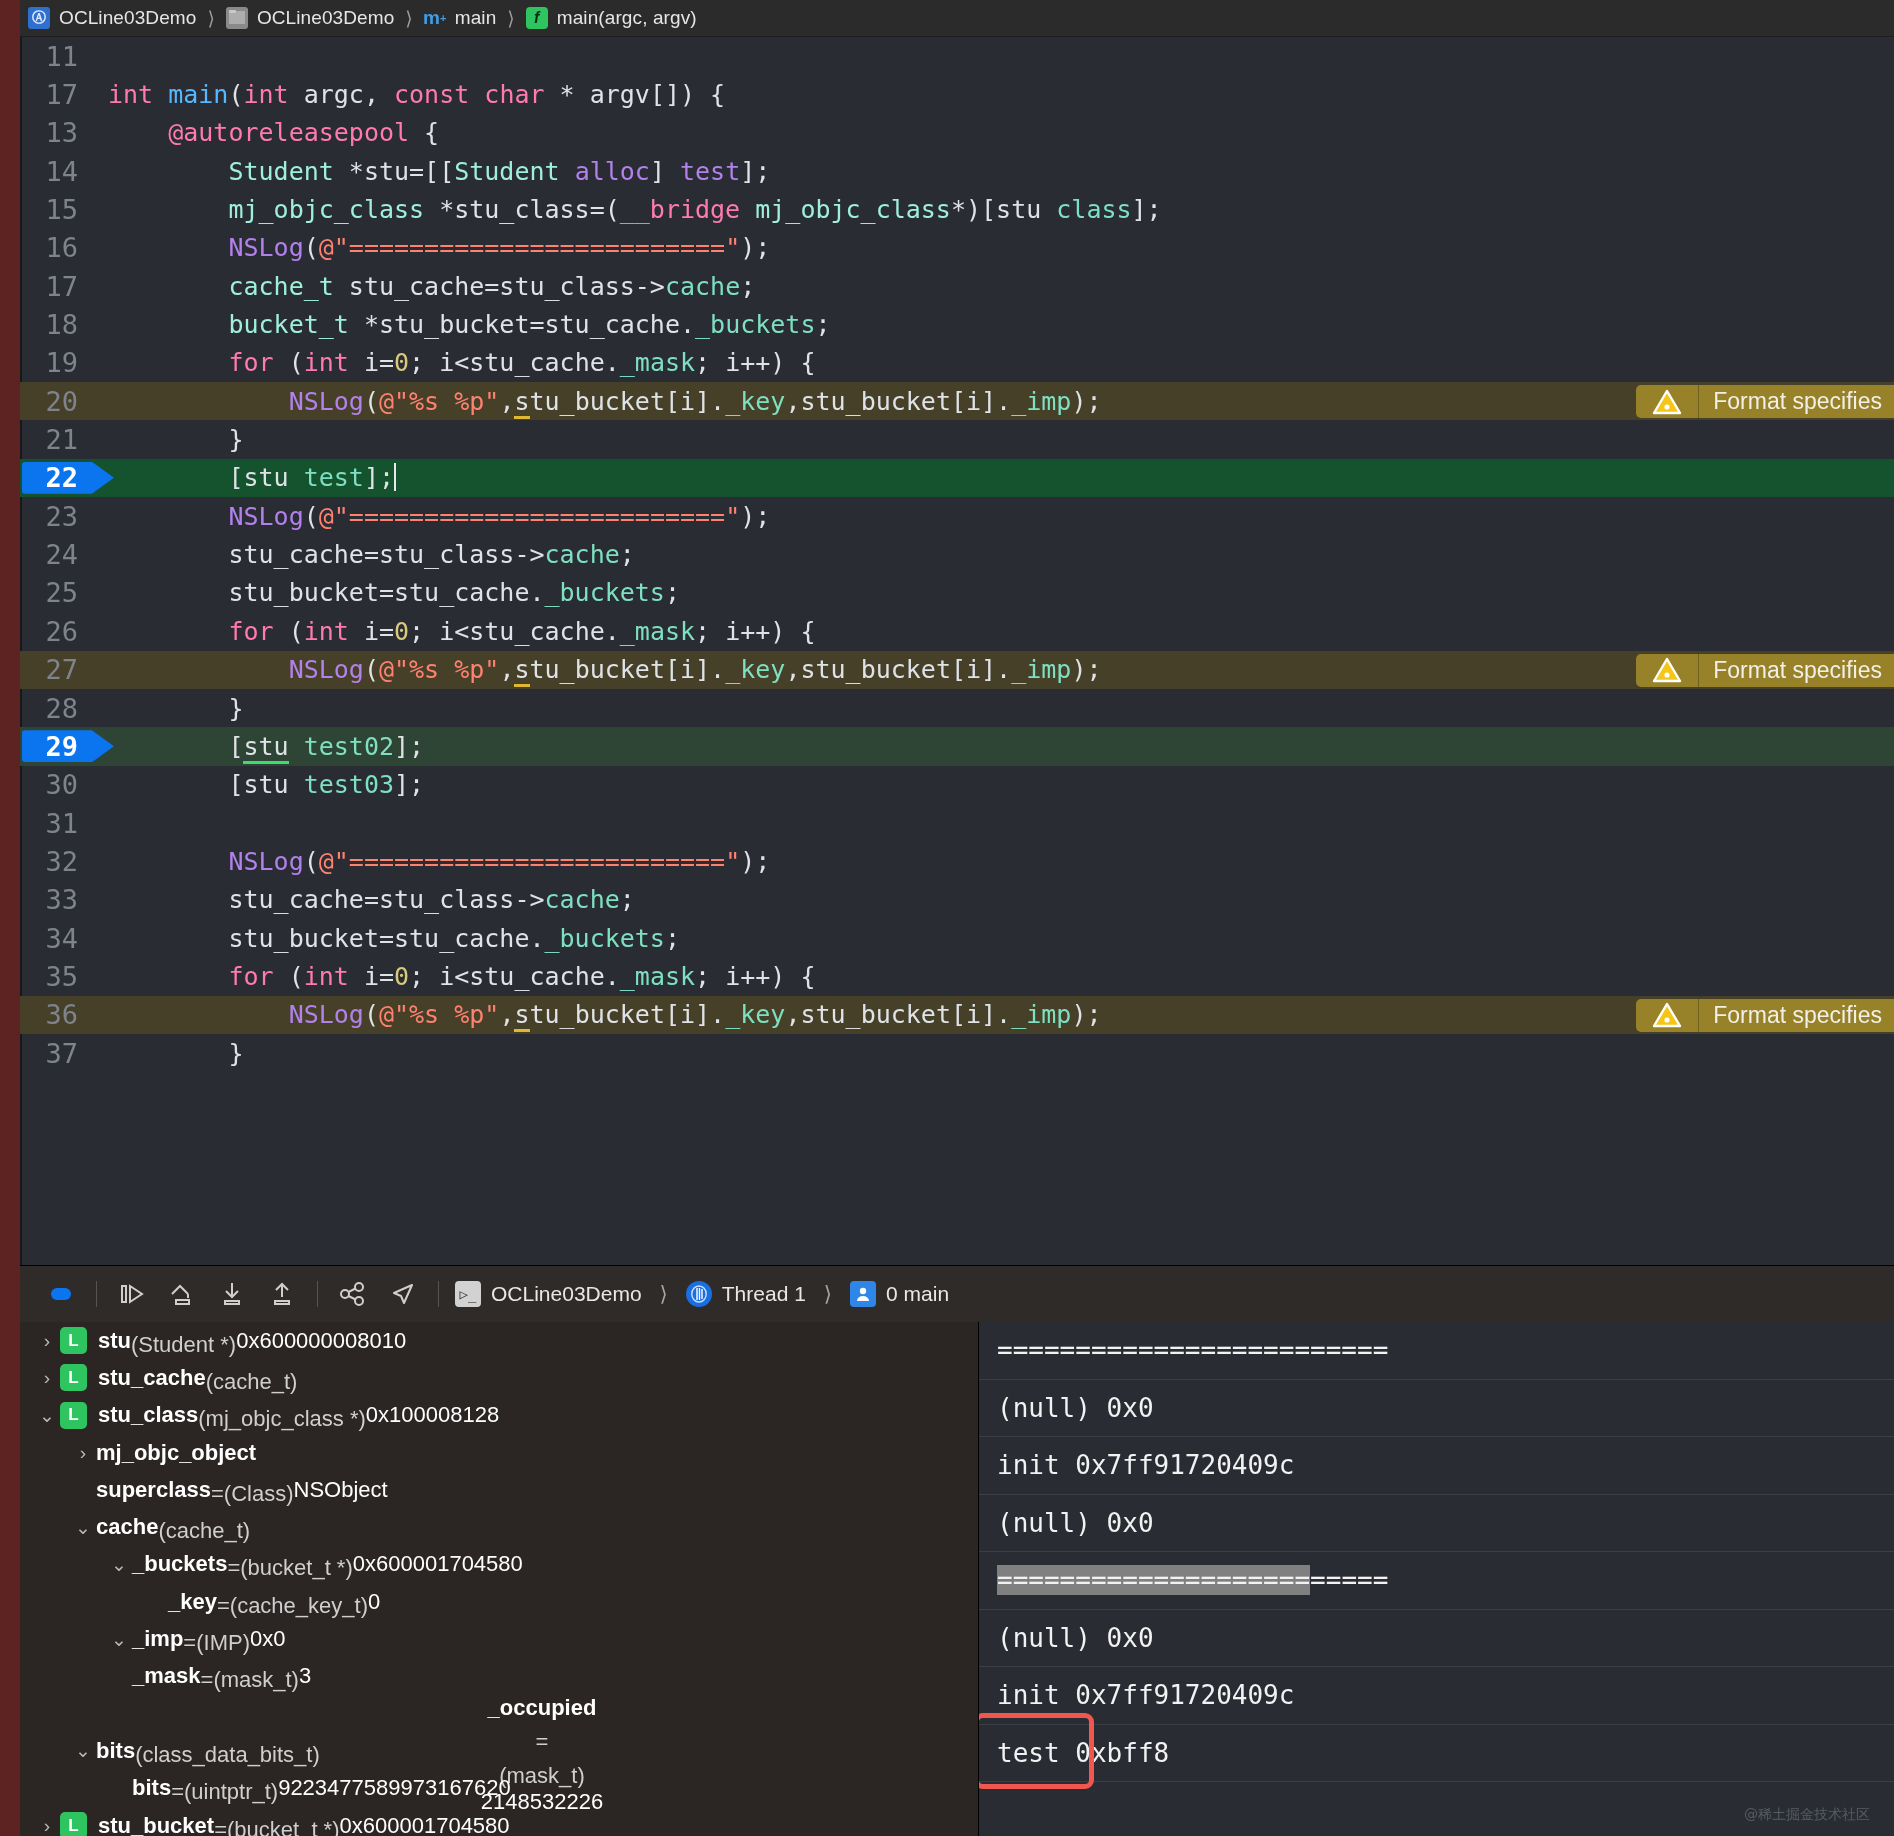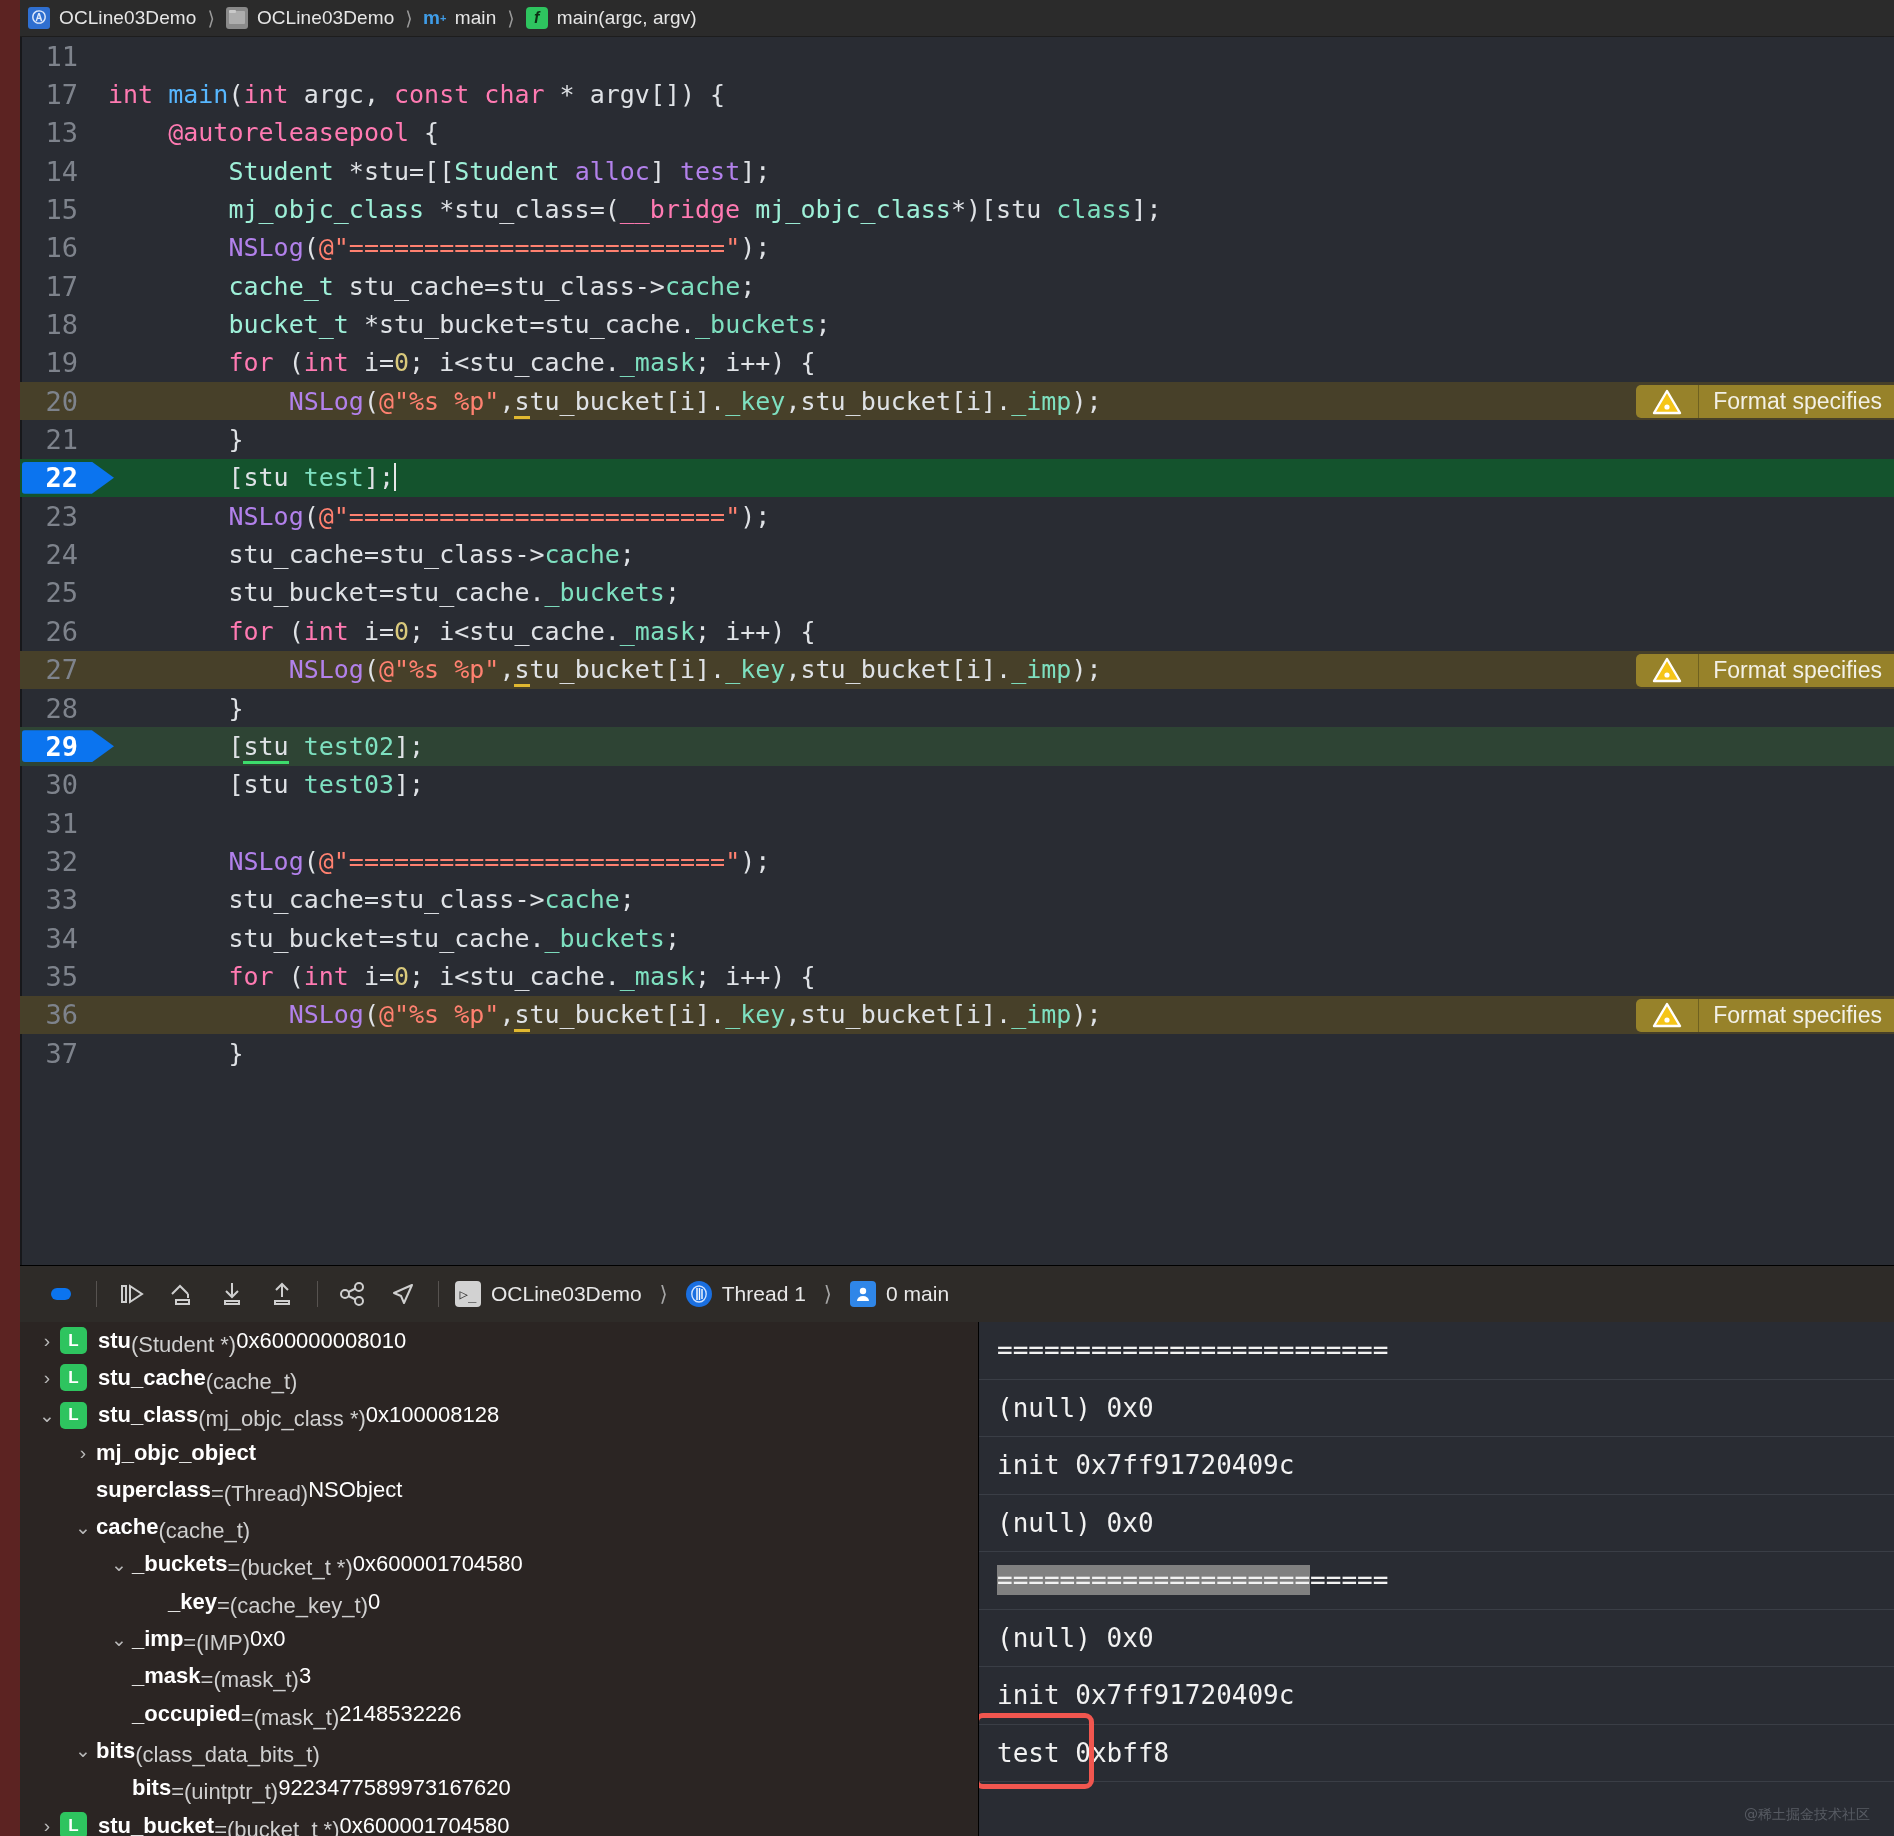--- a/index.html
+++ b/index.html
@@ -301,21 +301,21 @@
         <div class="vrow" style="padding-left: 70px;">
           <span class="tw">›</span>
           <span style="width: 0px;"></span>
           <span class="vname">mj_objc_object</span>
         </div>
         <div class="vrow" style="padding-left: 70px;">
           <span class="tw"></span>
           <span style="width: 0px;"></span>
           <span class="vname">superclass</span>
           <span class="vtype"> = </span>
-          <span class="vtype">(Thread)</span>
+          <span class="vtype">(Class)</span>
           <span class="vval"> NSObject</span>
         </div>
         <div class="vrow" style="padding-left: 70px;">
           <span class="tw">⌄</span>
           <span style="width: 0px;"></span>
           <span class="vname">cache</span>
           <span> </span>
           <span class="vtype">(cache_t)</span>
         </div>
         <div class="vrow" style="padding-left: 106px;">
@@ -343,21 +343,21 @@
           <span class="vval"> 0x0</span>
         </div>
         <div class="vrow" style="padding-left: 106px;">
           <span class="tw"></span>
           <span style="width: 0px;"></span>
           <span class="vname">_mask</span>
           <span class="vtype"> = </span>
           <span class="vtype">(mask_t)</span>
           <span class="vval"> 3</span>
         </div>
-        <div class="vrow" style="padding-left: 106px;">
+        <div class="vrow" style="padding-left: 106px; flex-direction: column;">
           <span class="tw"></span>
           <span style="width: 0px;"></span>
           <span class="vname">_occupied</span>
           <span class="vtype"> = </span>
           <span class="vtype">(mask_t)</span>
           <span class="vval"> 2148532226</span>
         </div>
         <div class="vrow" style="padding-left: 70px;">
           <span class="tw">⌄</span>
           <span style="width: 0px;"></span>

